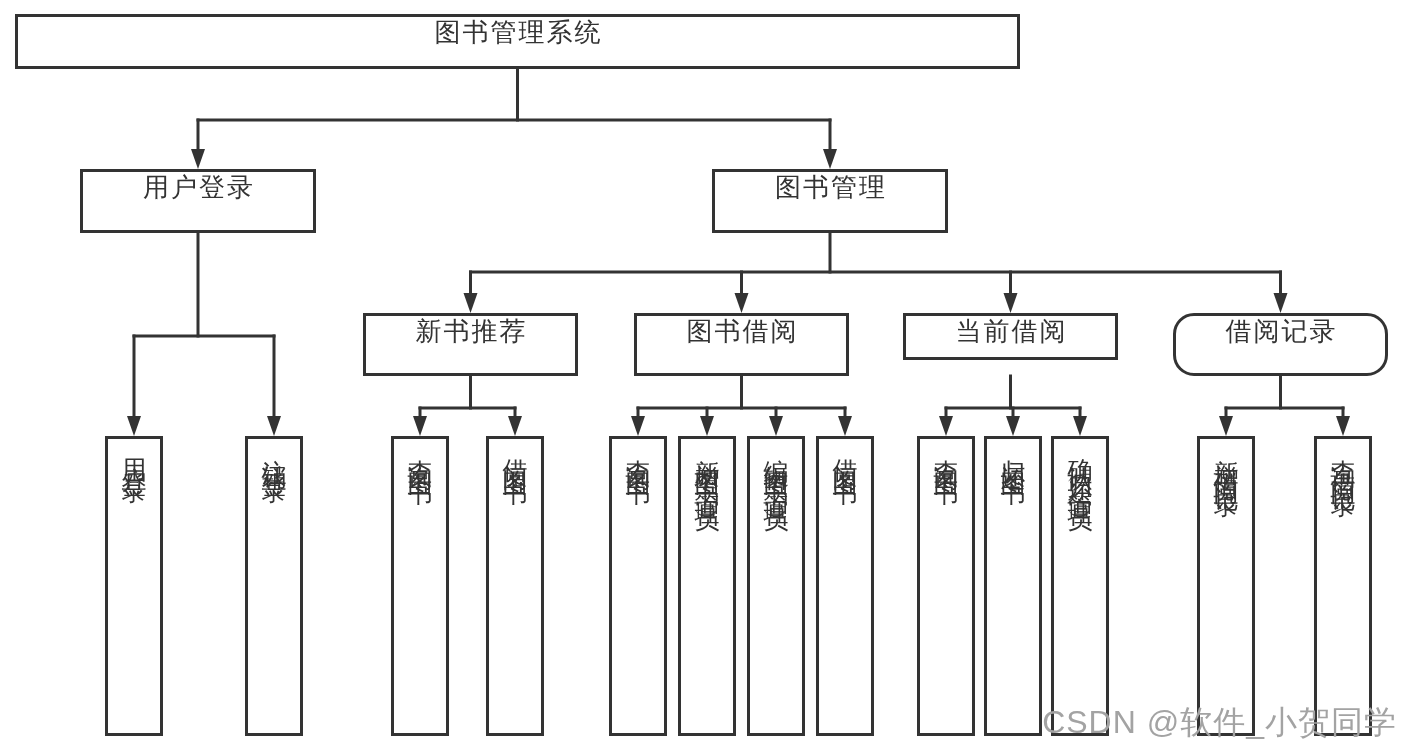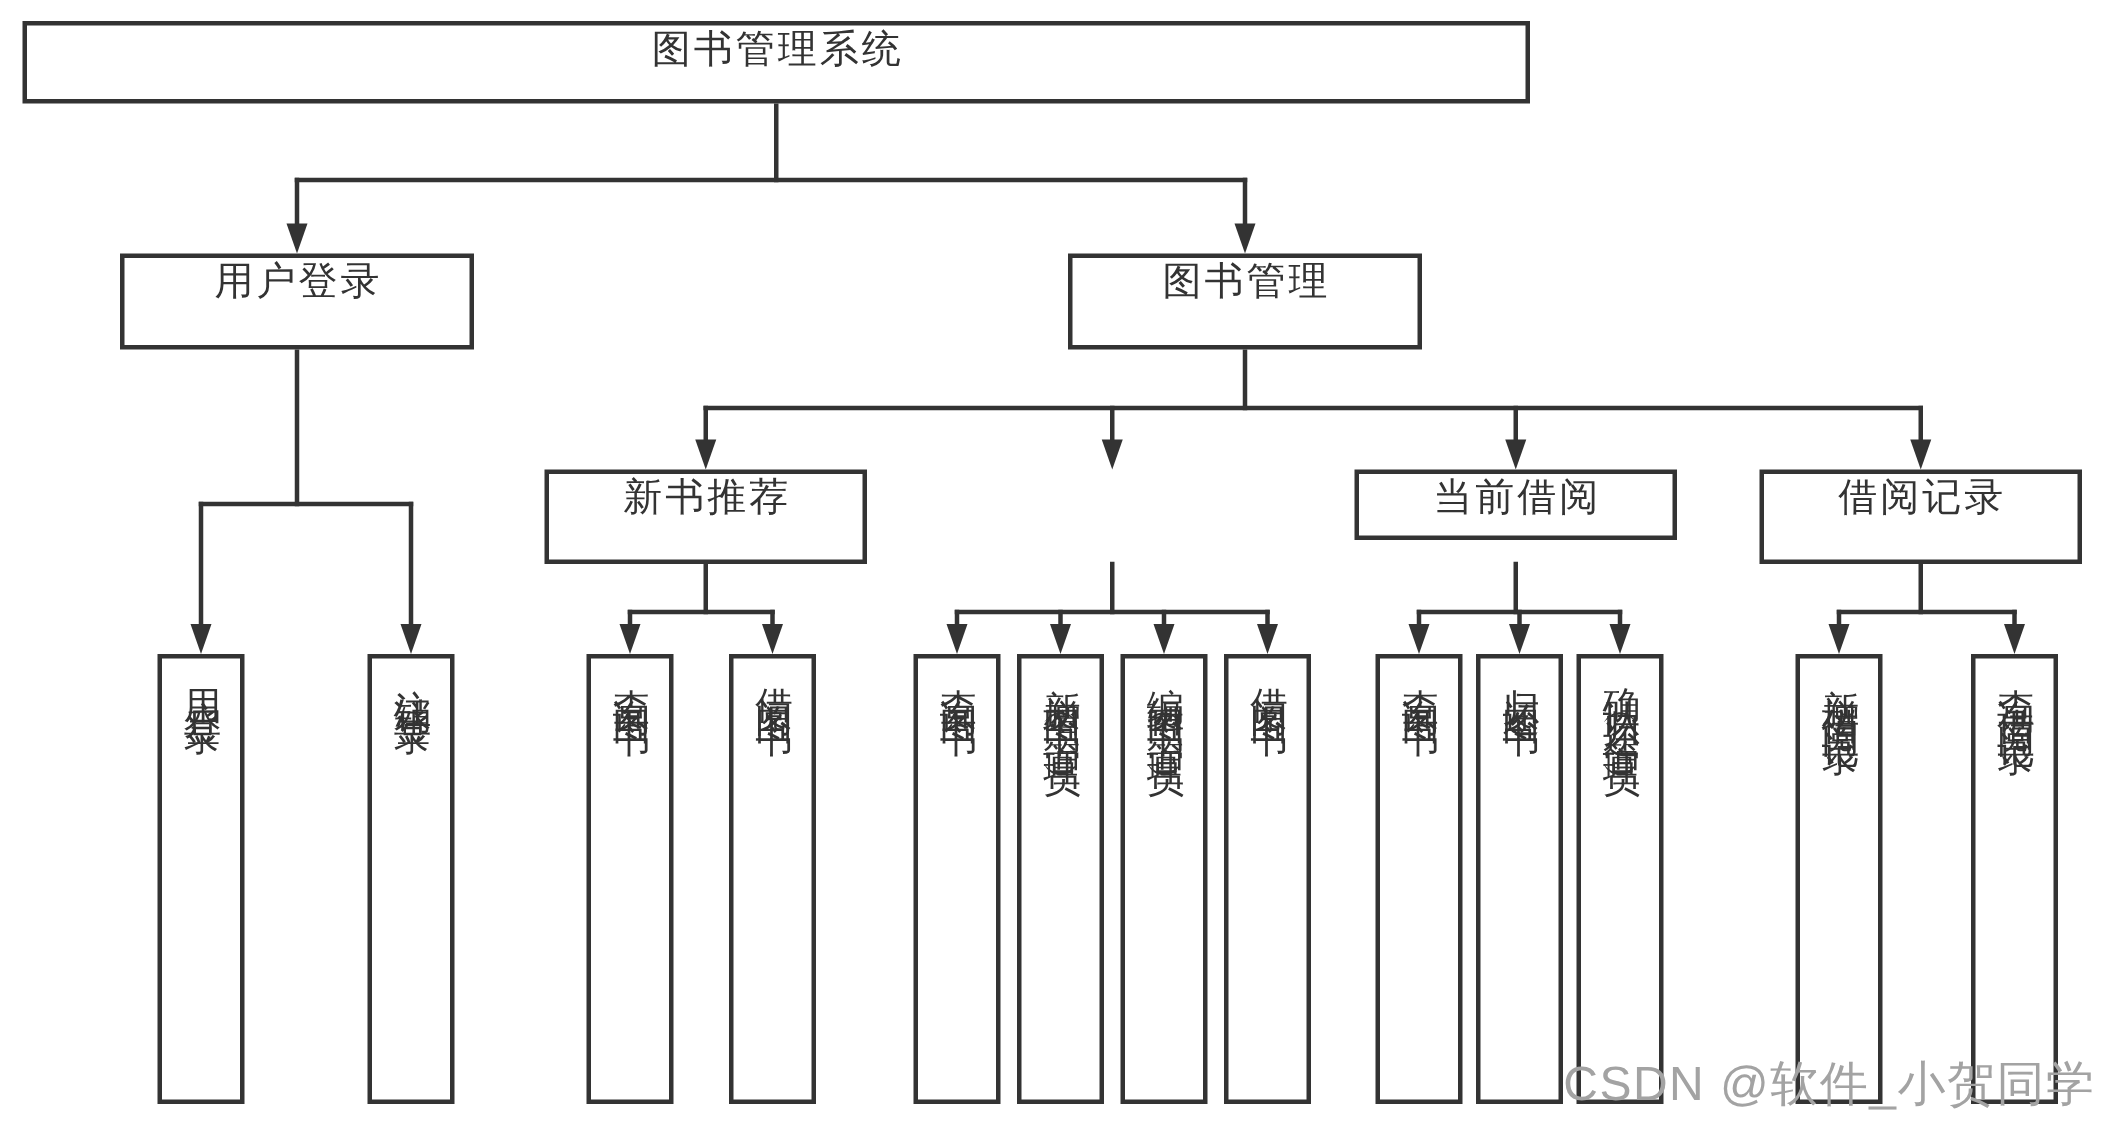--- a/index.html
+++ b/index.html
@@ -131,24 +131,27 @@
       </div>
       <div class="node" style="left: 80px; top: 169px; width: 236px; height: 64px; border-color: rgb(51, 51, 51); background: rgb(255, 255, 255); color: rgb(51, 51, 51);">
         <span class="label">用户登录</span>
       </div>
       <div class="node" style="left: 363px; top: 313px; width: 215px; height: 63px; border-color: rgb(51, 51, 51); background: rgb(255, 255, 255); color: rgb(51, 51, 51);">
         <span class="label">新书推荐</span>
       </div>
       <div class="node" style="left: 712px; top: 169px; width: 236px; height: 64px; border-color: rgb(51, 51, 51); background: rgb(255, 255, 255); color: rgb(51, 51, 51);">
         <span class="label">图书管理</span>
       </div>
+      <div class="node" style="left: 634px; top: 313px; width: 215px; height: 63px; border-color: rgb(51, 51, 51); background: rgb(255, 255, 255); color: rgb(51, 51, 51);">
+        <span class="label">图书借阅</span>
+      </div>
       <div class="node" style="left: 903px; top: 313px; width: 215px; height: 47px; border-color: rgb(51, 51, 51); background: rgb(255, 255, 255); color: rgb(51, 51, 51);">
         <span class="label">当前借阅</span>
       </div>
-      <div class="node" style="left: 1173px; top: 313px; width: 215px; height: 63px; border-color: rgb(51, 51, 51); background: rgb(255, 255, 255); color: rgb(51, 51, 51);">
+      <div class="node" style="left: 1173px; top: 313px; width: 215px; height: 63px; border-color: rgb(51, 51, 51); background: rgb(255, 255, 255); color: rgb(51, 51, 51); border-radius: 21px;">
         <span class="label">借阅记录</span>
       </div>
       <div class="node vertical" style="left: 105px; top: 436px; width: 58px; height: 300px; border-color: rgb(51, 51, 51); background: rgb(255, 255, 255); color: rgb(51, 51, 51);">
         <span class="label">用户登录</span>
       </div>
       <div class="node vertical" style="left: 245px; top: 436px; width: 58px; height: 300px; border-color: rgb(51, 51, 51); background: rgb(255, 255, 255); color: rgb(51, 51, 51);">
         <span class="label">注销登录</span>
       </div>
       <div class="node vertical" style="left: 391px; top: 436px; width: 58px; height: 300px; border-color: rgb(51, 51, 51); background: rgb(255, 255, 255); color: rgb(51, 51, 51);">
         <span class="label">查询图书</span>

